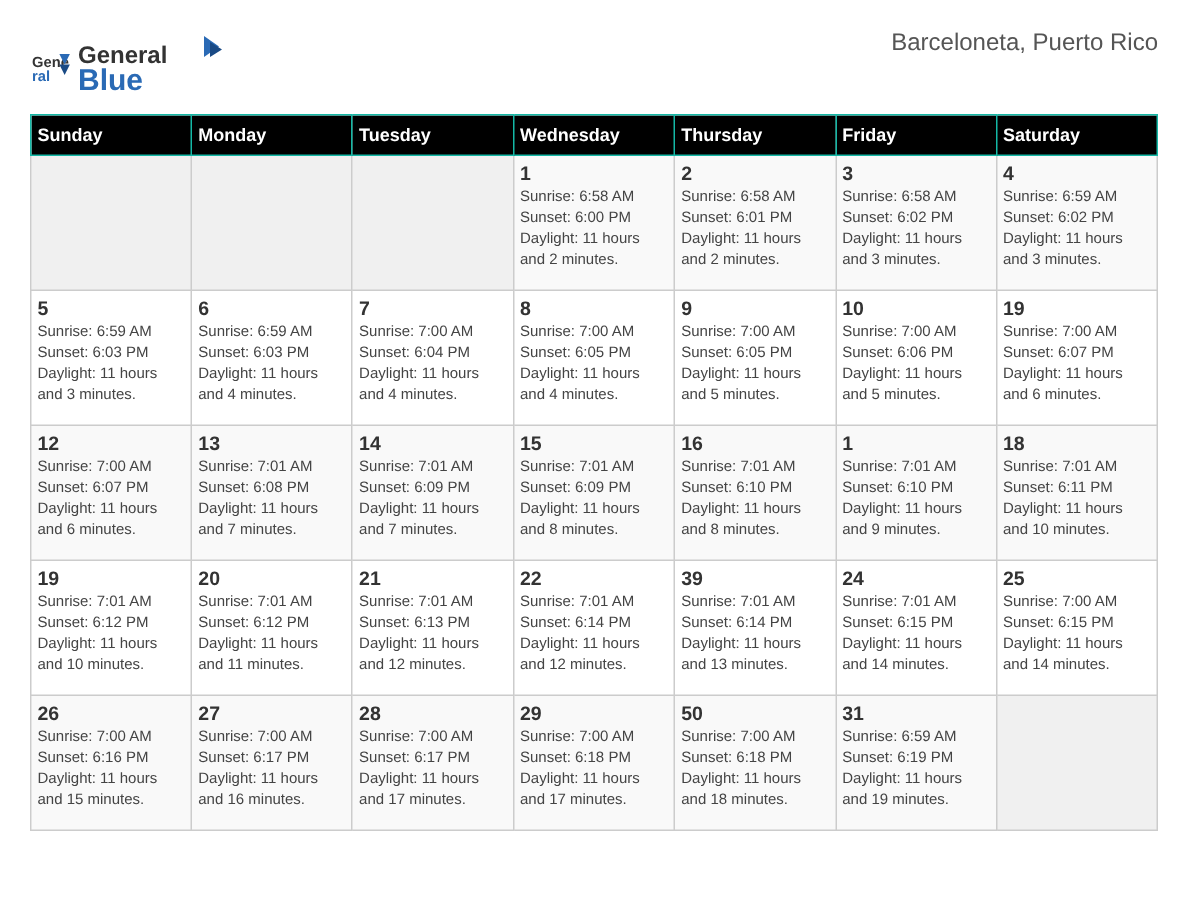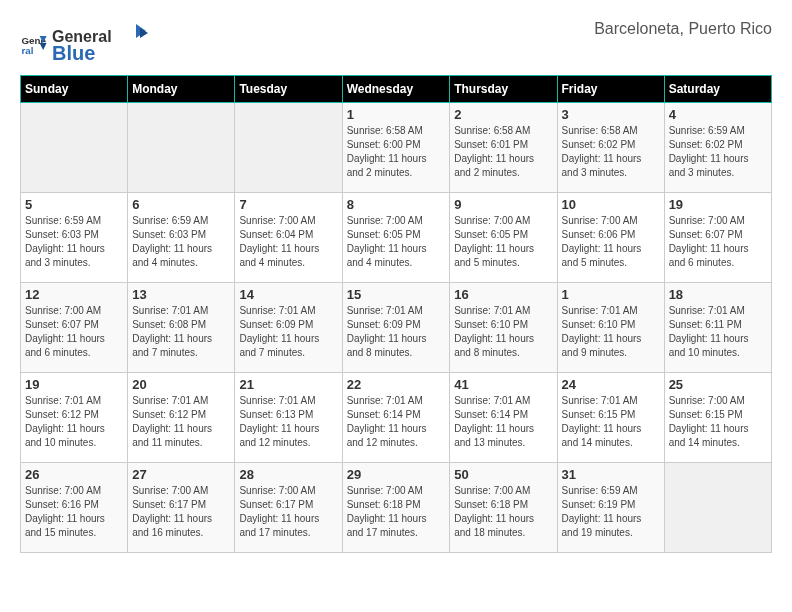--- a/index.html
+++ b/index.html
@@ -279,21 +279,21 @@
 and 12 minutes.</div>
         </td>
         <td>
           <div class="day-number">22</div>
           <div class="day-info" style="white-space: pre-line;">Sunrise: 7:01 AM
 Sunset: 6:14 PM
 Daylight: 11 hours
 and 12 minutes.</div>
         </td>
         <td>
-          <div class="day-number">41</div>
+          <div class="day-number">39</div>
           <div class="day-info" style="white-space: pre-line;">Sunrise: 7:01 AM
 Sunset: 6:14 PM
 Daylight: 11 hours
 and 13 minutes.</div>
         </td>
         <td>
           <div class="day-number">24</div>
           <div class="day-info" style="white-space: pre-line;">Sunrise: 7:01 AM
 Sunset: 6:15 PM
 Daylight: 11 hours

